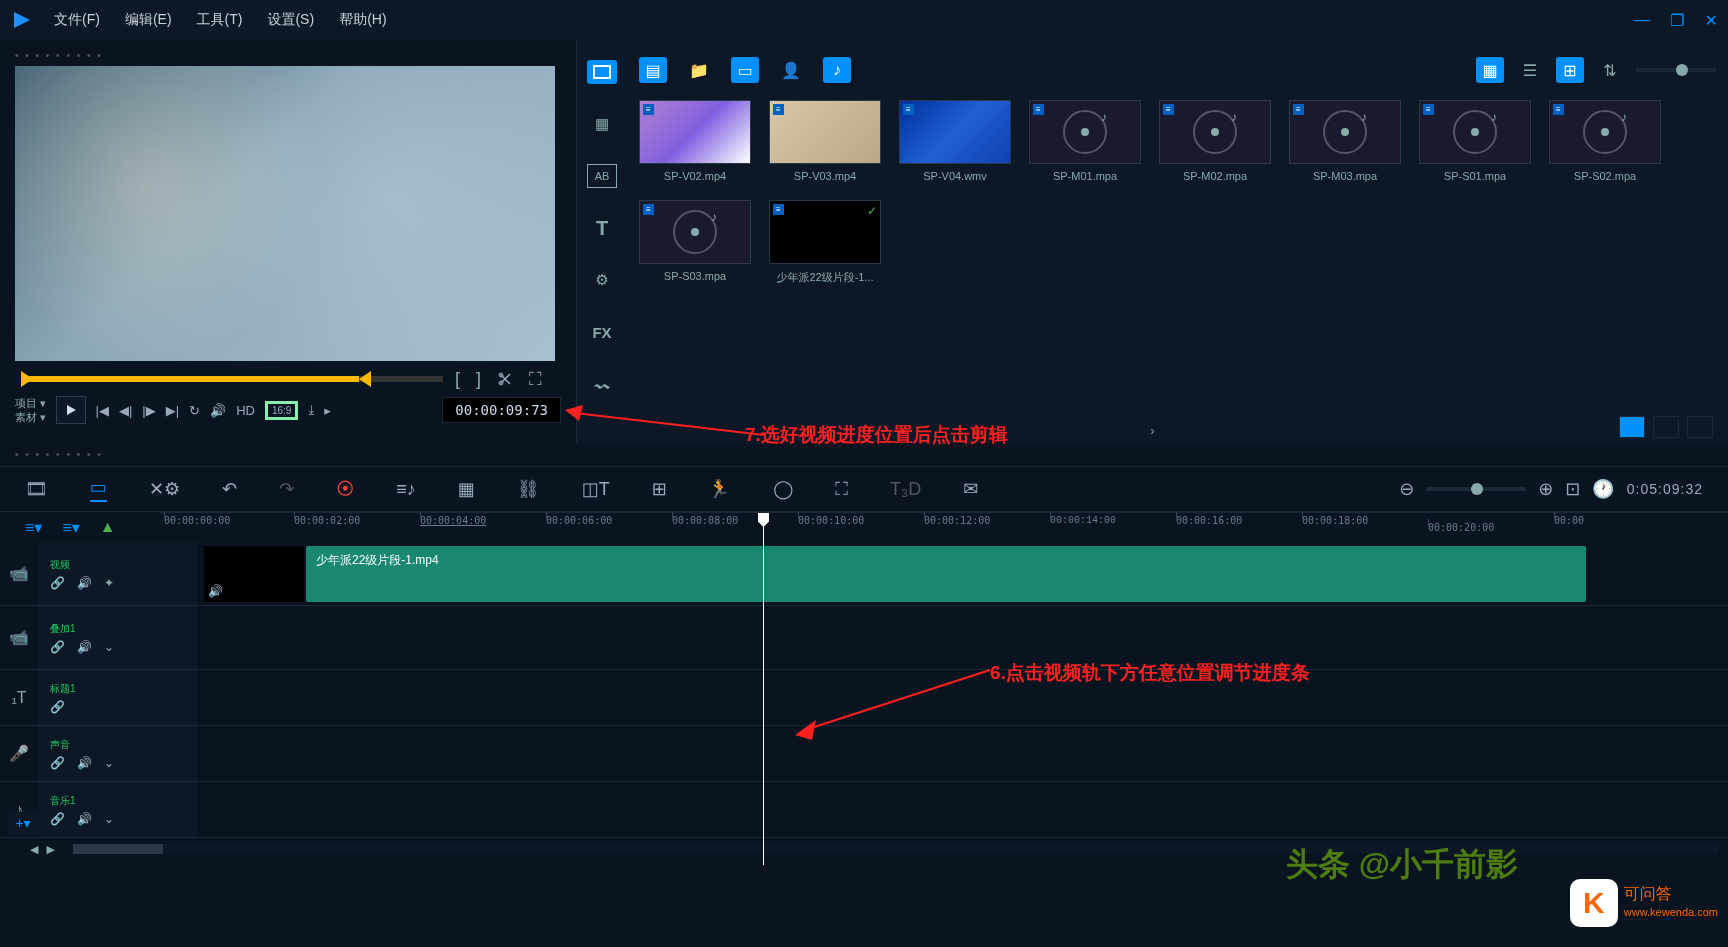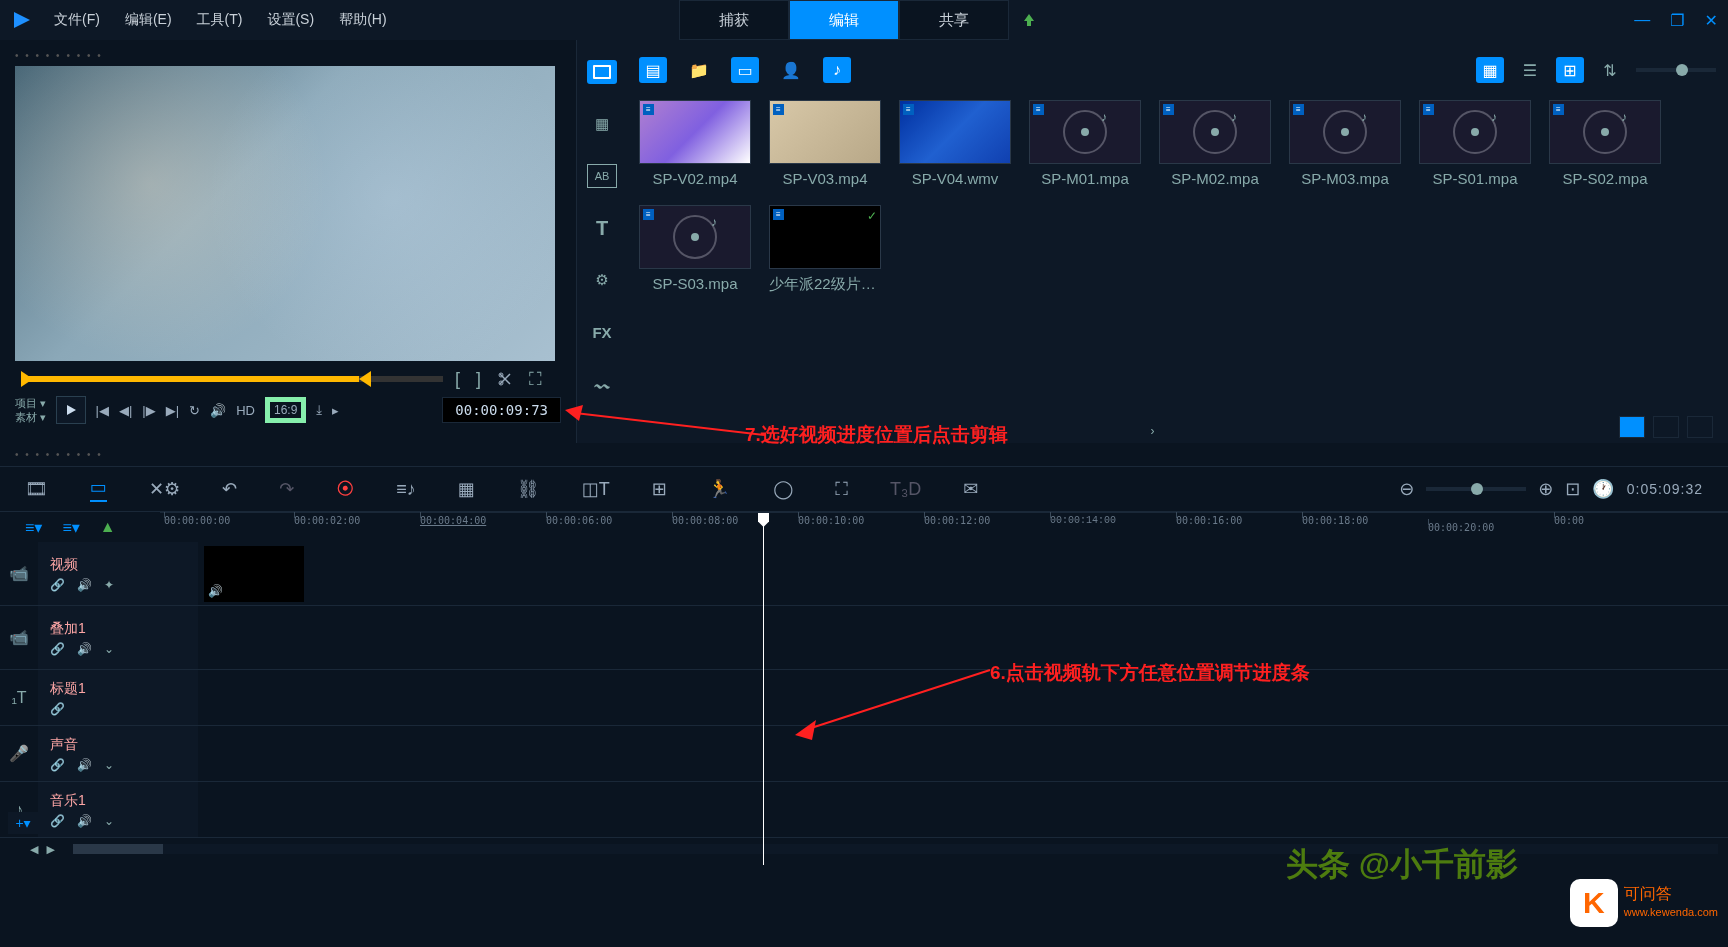--- a/index.html
+++ b/index.html
@@ -39,21 +39,21 @@
 .lib-tb-btn.blue { background:#0090ff; color:#fff; }
 .lib-tb-right { margin-left:auto; display:flex; align-items:center; gap:12px; }
 .zoom-slider-lib { width:80px; height:4px; background:#1a2838; position:relative; }
 .zoom-slider-lib::after { content:""; position:absolute; width:12px; height:12px; background:#8aa; border-radius:50%; top:-4px; left:40px; }
 .thumbs { display:flex; flex-wrap:wrap; gap:18px; margin-top:12px; }
 .thumb { width:112px; }
 .thumb-img { width:112px; height:64px; background:#1a1a2e; border:1px solid #2a3848; position:relative; display:flex; align-items:center; justify-content:center; }
 .thumb-badge { position:absolute; top:3px; left:3px; background:#0060c0; color:#fff; font-size:8px; padding:1px 3px; }
 .audio-circle { width:44px; height:44px; border:2px solid #556; border-radius:50%; display:flex; align-items:center; justify-content:center; position:relative; }
 .audio-circle::after { content:"♪"; position:absolute; right:-2px; top:-2px; font-size:12px; color:#8aa; }
-.thumb-label { text-align:center; font-size:15px; color:#8aa; margin-top:6px; white-space:nowrap; overflow:hidden; text-overflow:ellipsis; }
+.thumb-label { text-align:center; font-size:11px; color:#8aa; margin-top:6px; white-space:nowrap; overflow:hidden; text-overflow:ellipsis; }
 .thumb-img.vthumb1 { background:linear-gradient(135deg, #b080d0, #8060e0, #ffffff); }
 .thumb-img.vthumb2 { background:linear-gradient(135deg, #d8c8a8, #b8a888); }
 .thumb-img.vthumb3 { background:linear-gradient(135deg, #0030a0, #2060d0, #1040b0); }
 .thumb-img.vthumb4 { background:#000; }
 .check-mark { position:absolute; top:3px; right:3px; color:#4caf50; font-size:12px; }
 .expand-handle { position:absolute; bottom:5px; left:50%; transform:translateX(-50%); color:#8aa; font-size:12px; cursor:pointer; }
 .bottom-strip { position:absolute; bottom:5px; right:15px; display:flex; gap:8px; }
 .strip-btn { width:26px; height:22px; background:#0d1826; border:1px solid #1a2838; cursor:pointer; }
 .strip-btn.hl { background:#0090ff; }
 .toolbar-row { height:46px; background:#0a1420; border-top:1px solid #1a2838; border-bottom:1px solid #1a2838; display:flex; align-items:center; padding:0 25px; gap:42px; color:#9ab; }
@@ -66,21 +66,21 @@
 .ruler-row { height:30px; background:#0a1420; display:flex; }
 .ruler-ctrls { width:160px; display:flex; align-items:center; gap:20px; padding-left:25px; color:#0090ff; }
 .ruler-scale { flex:1; position:relative; border-top:1px solid #1a2838; }
 .ruler-tick { position:absolute; top:2px; font-size:10px; color:#6a7a8a; font-family:monospace; }
 .ruler-tick::before { content:""; position:absolute; left:0; top:-3px; width:1px; height:6px; background:#3a4a5a; }
 .playhead-line { position:absolute; top:0; width:1px; height:352px; background:#fff; left:603px; z-index:5; }
 .playhead-line::before { content:""; position:absolute; top:0; left:-5px; width:11px; height:14px; background:#fff; clip-path:polygon(0 0, 100% 0, 100% 60%, 50% 100%, 0 60%); }
 .tracks-area { position:relative; }
 .track { height:64px; display:flex; border-bottom:1px solid #1a2838; }
 .track-head { width:160px; background:#0d1826; padding:6px 12px; display:flex; flex-direction:column; justify-content:center; }
-.track-name { font-size:14px; color:#fca5a5; }
+.track-name { font-size:10px; color:#22c55e; }
 .track-icons { display:flex; gap:12px; margin-top:4px; color:#8aa; font-size:12px; }
 .track-type-icon { width:38px; display:flex; align-items:center; justify-content:center; color:#8aa; background:#0a1420; }
 .track-body { flex:1; background:#0a1420; position:relative; }
 .clip { position:absolute; top:4px; height:56px; background:#1a8870; border-radius:2px; padding:6px 10px; font-size:12px; color:#fff; overflow:hidden; }
 .clip-thumb-seg { position:absolute; top:4px; left:6px; width:100px; height:56px; background:#000; }
 .clip-thumb-seg::after { content:"🔊"; position:absolute; bottom:4px; left:4px; color:#ffb800; font-size:12px; }
 .scroll-row { height:22px; display:flex; align-items:center; padding-left:30px; gap:8px; background:#0a1420; }
 .scroll-arrow { color:#8aa; font-size:11px; cursor:pointer; }
 .scroll-track { flex:1; height:10px; background:#0d1826; margin:0 10px; position:relative; }
 .scroll-thumb { position:absolute; height:10px; background:#2a3848; }
@@ -103,30 +103,20 @@
         <path fill="#1e90ff" d="M4 4 L20 12 L4 20 Z"></path>
       </svg>
   </span>
   <div class="menus">
     <span class="menu-item">文件(F)</span>
     <span class="menu-item">编辑(E)</span>
     <span class="menu-item">工具(T)</span>
     <span class="menu-item">设置(S)</span>
     <span class="menu-item">帮助(H)</span>
   </div>
-  <div class="tabs-center">
-    <div class="tab">捕获</div>
-    <div class="tab active">编辑</div>
-    <div class="tab">共享</div>
-    <div class="upload-icon">
-      <svg width="16" height="16" viewBox="0 0 16 16">
-          <path fill="#4caf50" d="M8 2 L13 9 H10 V14 H6 V9 H3 Z"></path>
-        </svg>
-    </div>
-  </div>
   <div class="win-ctrls">
     <span>—</span>
     <span>❐</span>
     <span>✕</span>
   </div>
 </div>
 
 <div class="main-row">
   <div class="preview-panel">
     <div class="dots">• • • • • • • • •</div>
@@ -154,21 +144,21 @@
             <path fill="#cde" d="M2 1 L11 6 L2 11 Z"></path>
           </svg>
       </div>
       <span class="tbtn">|◀</span>
       <span class="tbtn">◀|</span>
       <span class="tbtn">|▶</span>
       <span class="tbtn">▶|</span>
       <span class="tbtn">↻</span>
       <span class="tbtn">🔊</span>
       <span class="tbtn">HD</span>
-      <span class="tbtn" style="border:5px solid #86efac; padding:1px 4px; font-size:12px;">16:9</span>
+      <span class="tbtn" style="border:3px solid #86efac; padding:1px 4px; font-size:10px;">16:9</span>
       <span class="tbtn">⤓</span>
       <span class="tbtn">▸</span>
       <div class="timecode-box">00:00:09:73</div>
     </div>
   </div>
 
   <div class="library-panel">
     <div class="side-tabs">
       <div class="side-tab active">
           <svg width="18" height="14" viewBox="0 0 18 14">
@@ -348,20 +338,21 @@
     <div class="track-head">
       <div class="track-name">视频</div>
       <div class="track-icons">
         <span>🔗</span>
         <span>🔊</span>
         <span>✦</span>
       </div>
     </div>
     <div class="track-body">
       <div class="clip-thumb-seg"></div>
+      <div class="clip" style="left:108px; width:1280px;">少年派22级片段-1.mp4</div>
     </div>
   </div>
 
   <div class="track">
     <div class="track-type-icon">📹</div>
     <div class="track-head">
       <div class="track-name">叠加1</div>
       <div class="track-icons">
         <span>🔗</span>
         <span>🔊</span>

